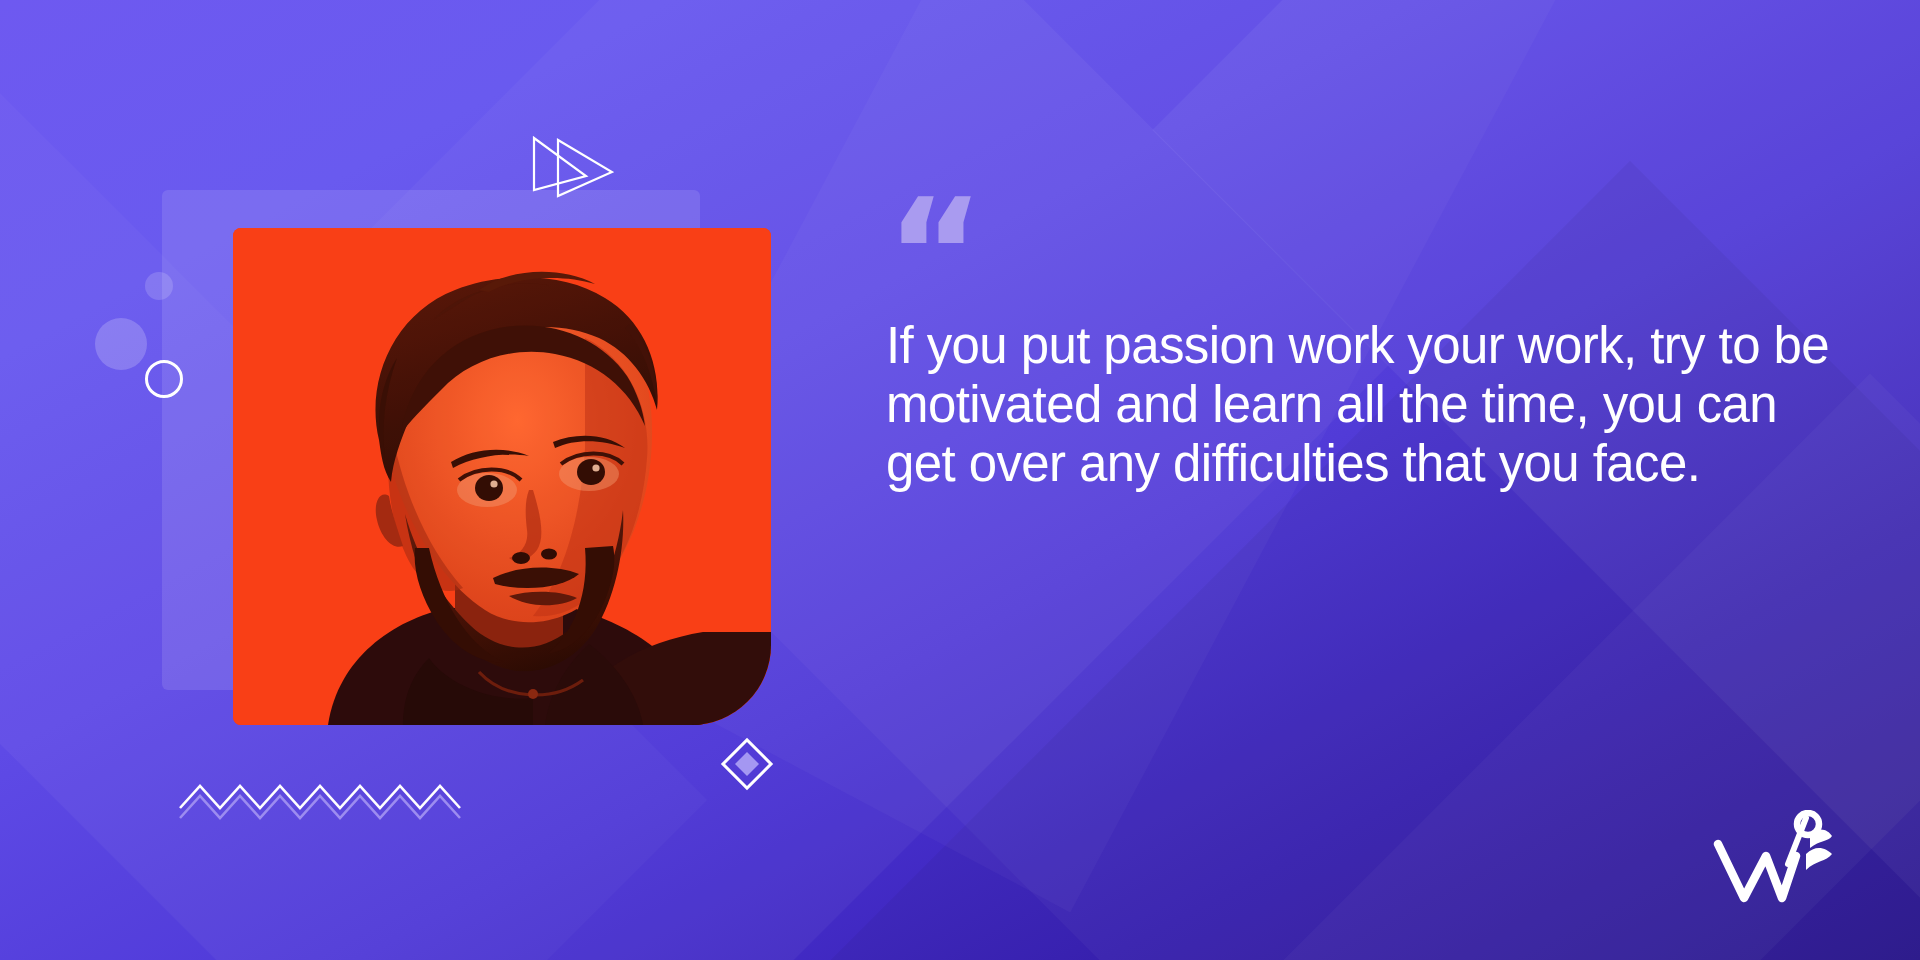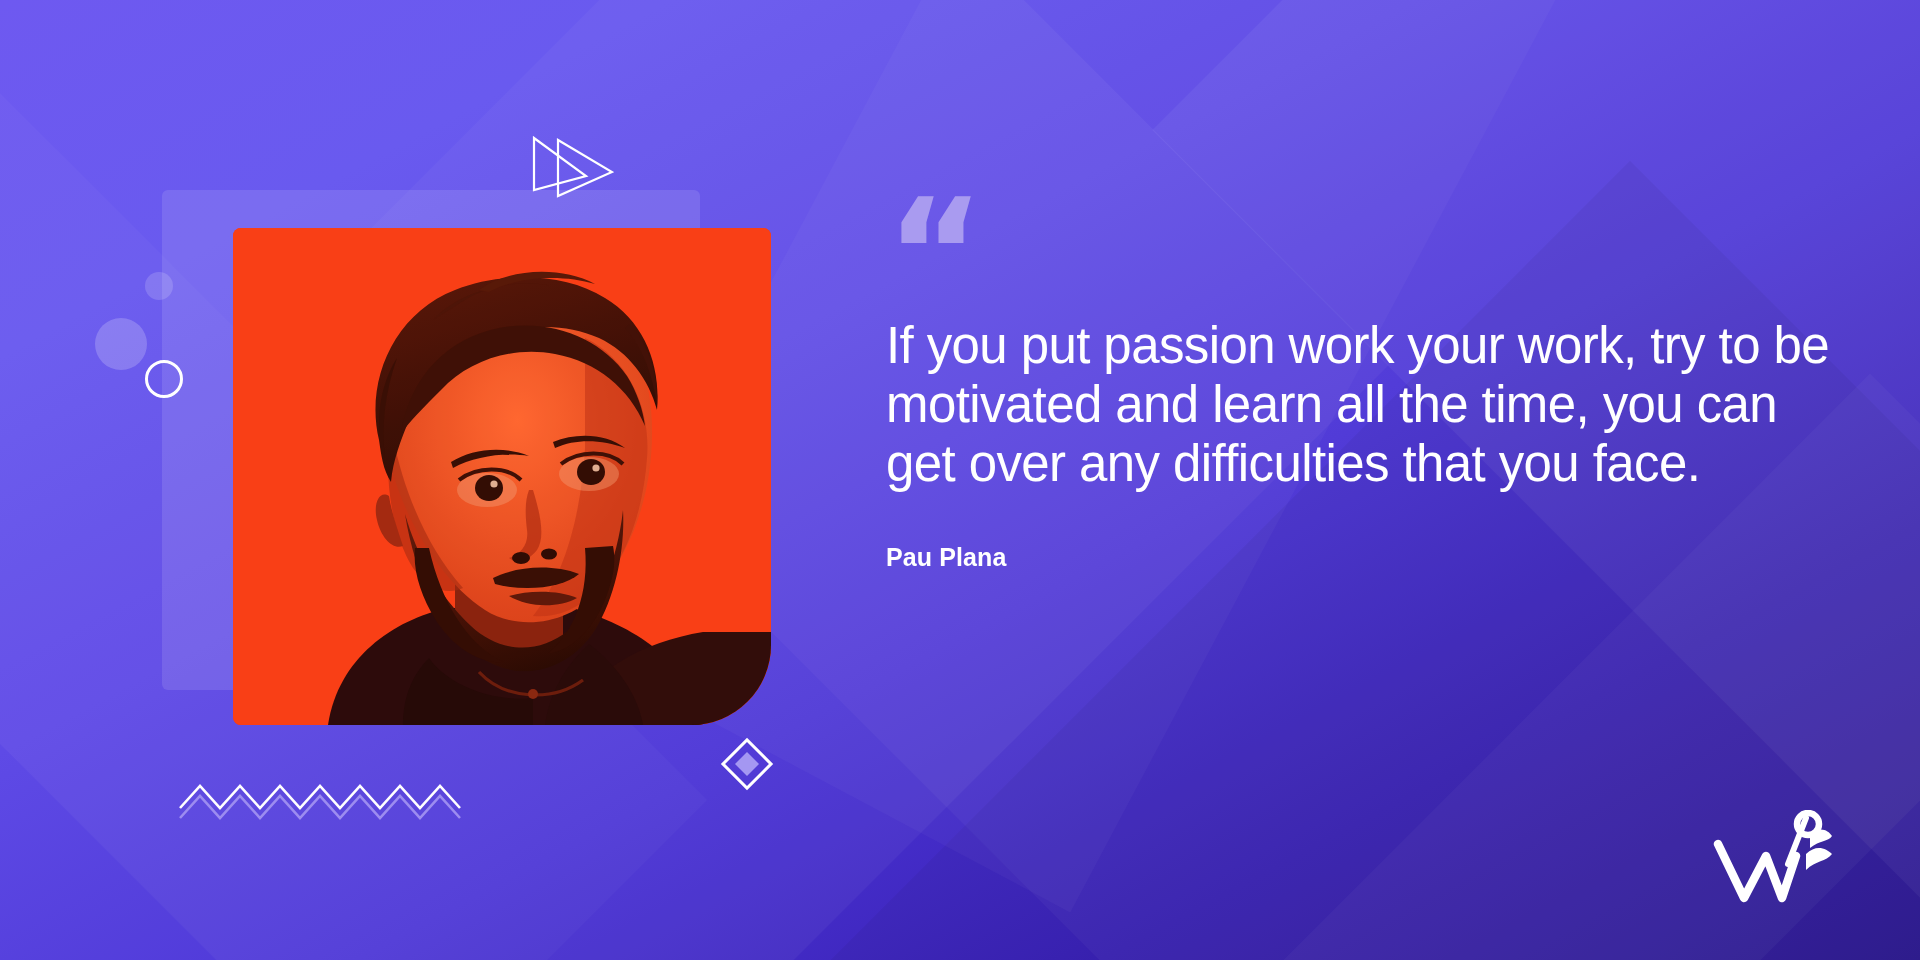--- a/index.html
+++ b/index.html
@@ -303,21 +303,20 @@
       <path d="M246 444 C272 472 320 474 350 452" stroke="#6a1c0c" stroke-width="3.2" fill="none" opacity="0.85"></path>
       <circle cx="300" cy="466" r="5" fill="#7d240f"></circle>
 
       <rect width="538" height="497" fill="#ff4a1c" opacity="0.10"></rect>
     </svg>
   </div>
 
   <div class="quote-block">
     <div class="quote-mark">“</div>
     <div class="quote-text">If you put passion work your work, try to be motivated and learn all the time, you can get over any difficulties that you face.</div>
-    <div class="attrib-name">Pau Plana</div>
   </div>
 
   <div class="logo">
     <svg viewBox="0 0 122 98" fill="none">
       <path d="M8 34 L34 88 L56 46 L72 88 L86 46" stroke="#ffffff" stroke-width="8.5" stroke-linecap="round" stroke-linejoin="round" fill="none"></path>
       <path d="M78 54 L96 8" stroke="#ffffff" stroke-width="6" stroke-linecap="round"></path>
       <circle cx="98" cy="14" r="11" stroke="#ffffff" stroke-width="6.5" fill="none"></circle>
       <path d="M100 24 C110 16 118 20 122 26 C118 32 110 30 100 38 Z" fill="#ffffff"></path>
       <path d="M96 44 C106 34 116 38 122 44 C116 52 106 50 96 60 Z" fill="#ffffff"></path>
     </svg>

